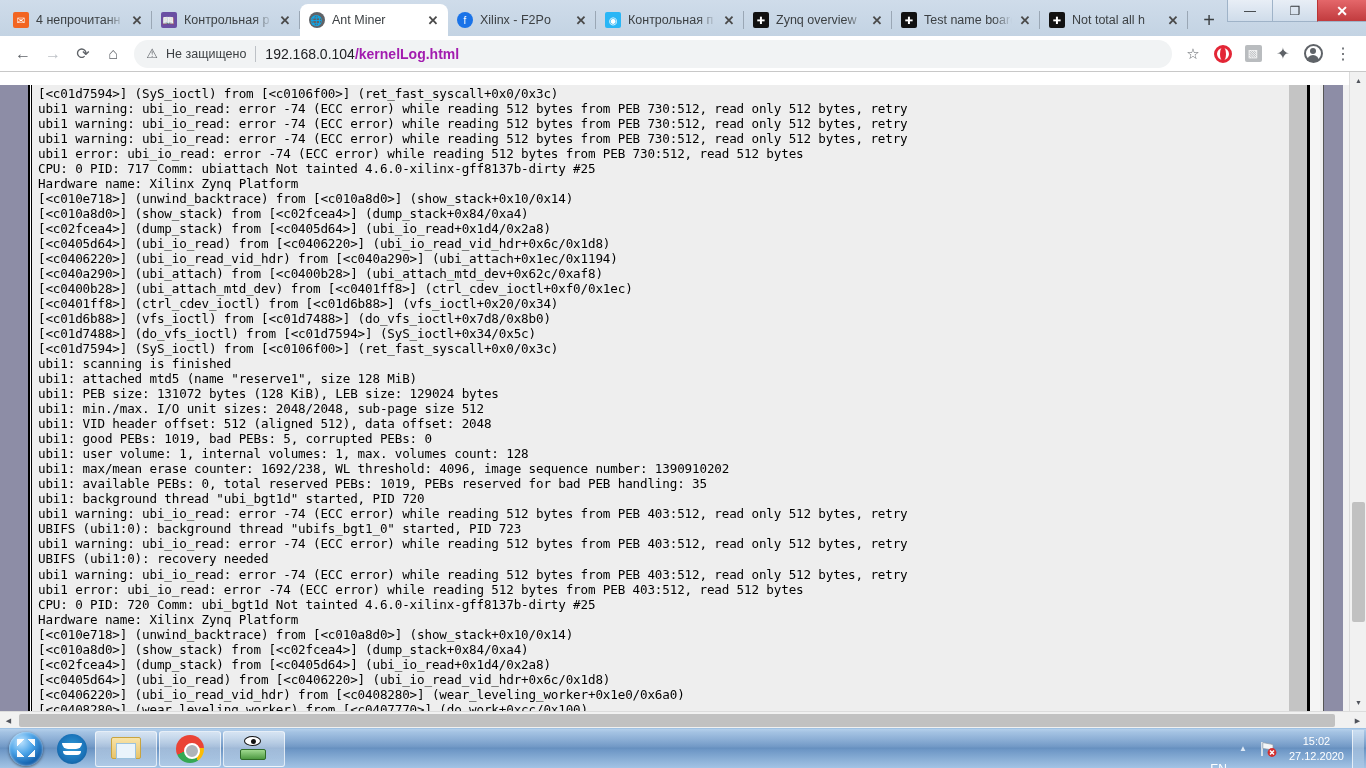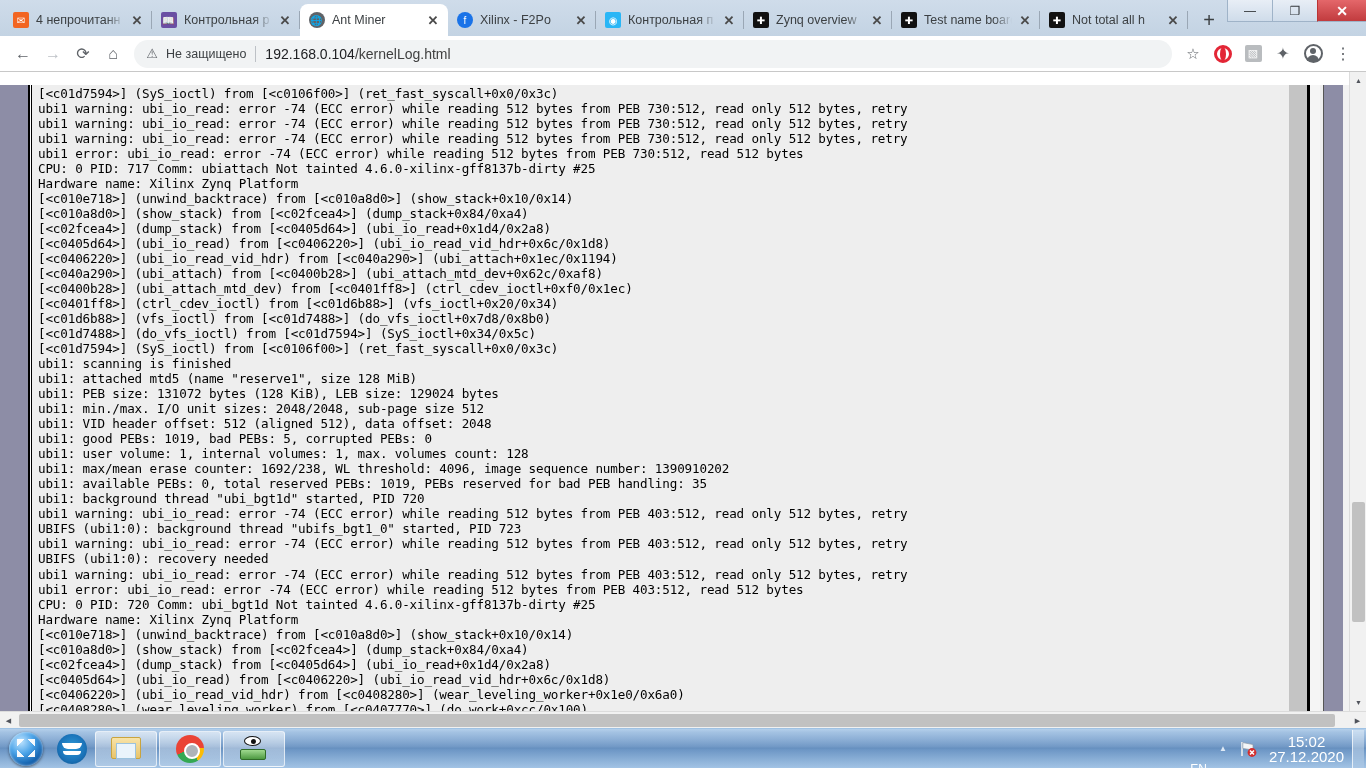--- a/index.html
+++ b/index.html
@@ -105,21 +105,21 @@
     font-size: 13.5px; color: #202124; overflow: hidden;
   }
   .warn-icon {
     width: 16px; height: 16px; margin-right: 6px;
     display: flex; align-items: center; justify-content: center;
     font-size: 13px; color: #5f6368;
   }
   .notsecure { font-size: 12.5px; color: #3c4043; white-space: nowrap; }
   .omni-sep { width: 1px; height: 16px; background: #bdc1c6; margin: 0 9px; }
   .url { white-space: nowrap; font-size: 14px; color: #202124; }
-  .url .path { color: #404040; }
+  .url .path { color: #a21caf; font-weight: bold; }
   .star { font-size: 15px; color: #5f6368; }
   .ext-opera {
     width: 18px; height: 18px; border-radius: 50%;
     background: #ffffff; border: 3px solid #e32636;
     position: relative;
   }
   .ext-opera::after {
     content:""; position:absolute; left: 3px; top: -1px;
     width: 6px; height: 14px; background:#e32636; border-radius: 50%;
   }
@@ -265,21 +265,21 @@
     border-radius: 3px;
   }
   .tray {
     margin-left: auto; display: flex; align-items: center;
     height: 40px; padding-right: 2px;
   }
   .tray-lang { font-size: 12px; color: #ffffff; margin-right: 12px; margin-top: 40px; }
   .tray-arrow { font-size: 8px; color: #dfeaf6; margin-right: 12px; }
   .tray-flag { margin-right: 12px; position: relative; width: 18px; height: 18px; }
   .tray-clock {
-    text-align: center; color: #ffffff; font-size: 15px;
+    text-align: center; color: #ffffff; font-size: 11px;
     line-height: 15px; margin-right: 8px;
   }
   .showdesk {
     width: 12px; height: 38px;
     background: linear-gradient(to bottom, rgba(230,240,250,.55), rgba(180,205,230,.4));
     border-left: 1px solid rgba(255,255,255,.7);
   }
   .ff-ico {
     width: 30px; height: 30px; border-radius: 50%;
     background: radial-gradient(circle at 50% 45%, #2f9bd8 0%, #1a72b8 60%, #0d4f86 100%);

